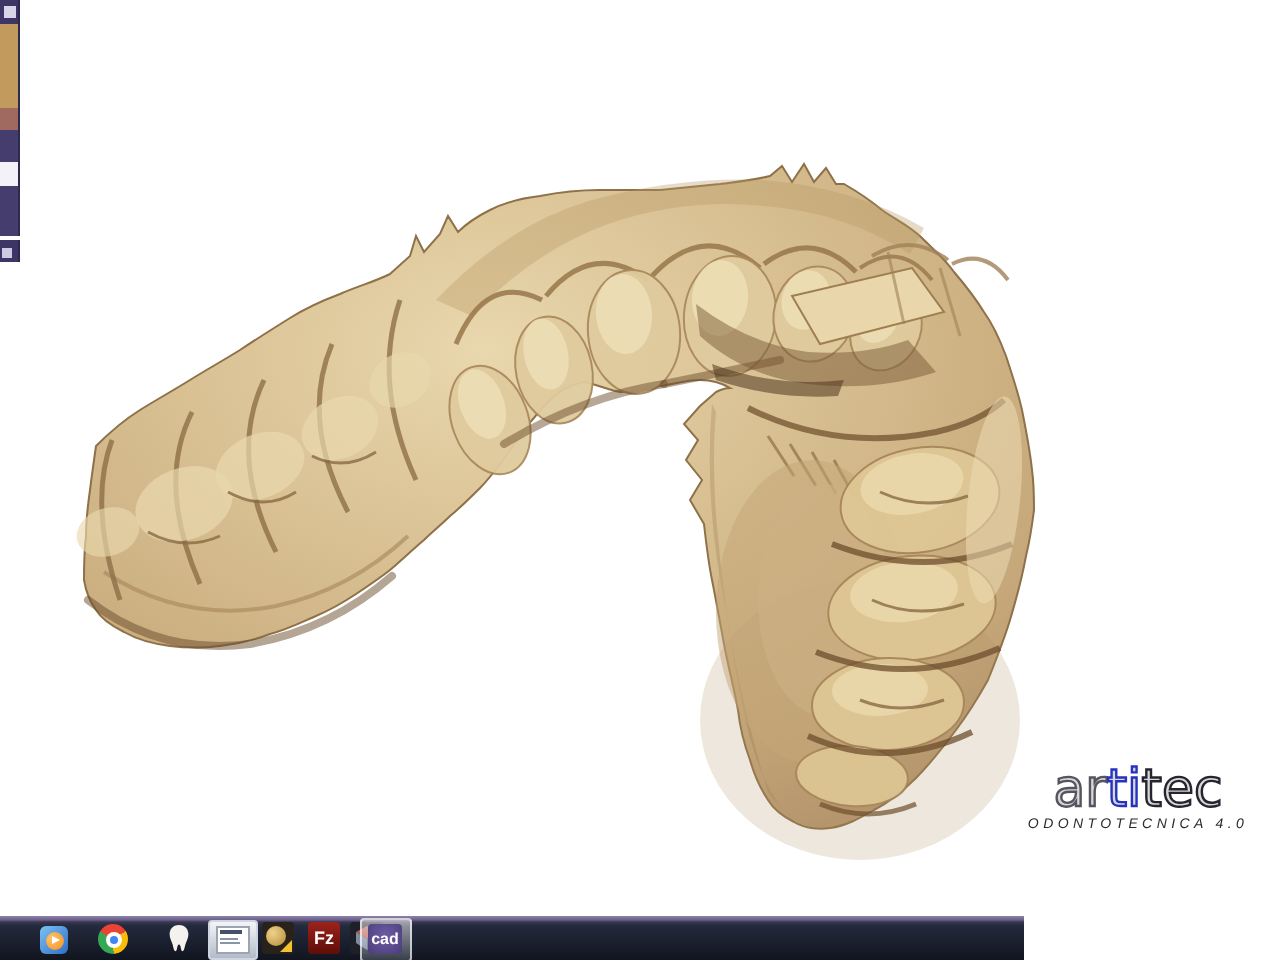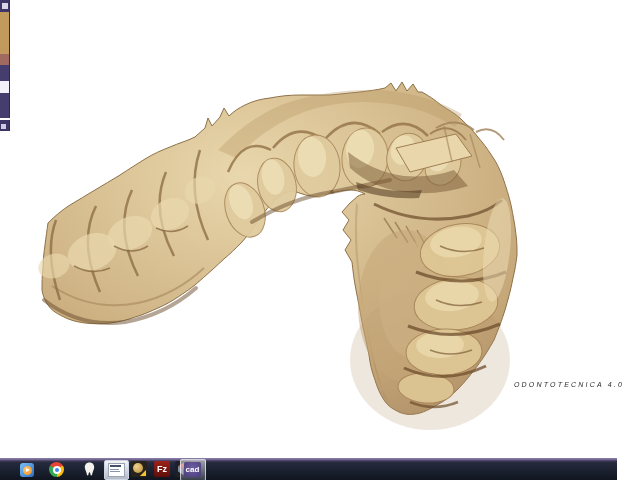--- a/index.html
+++ b/index.html
@@ -27,21 +27,21 @@
   .logo{position:absolute;right:8px;top:381px;width:126px;text-align:center;pointer-events:none;}
   .logo .word{font-size:26px;line-height:28px;letter-spacing:0px;font-family:"DejaVu Sans",sans-serif;}
   .logo .word span{color:rgba(37,37,47,0.18);}
   .logo .p1{-webkit-text-stroke:1.2px #55555f;}
   .logo .p2{-webkit-text-stroke:1.2px #2633c0;color:rgba(38,51,192,0.18);}
   .logo .p3{-webkit-text-stroke:1.2px #25252f;}
   .logo .sub{margin-top:0px;font-size:7px;letter-spacing:2.2px;color:#2b2b30;
              font-style:italic;white-space:nowrap;}
 
   
-  .taskbar{position:absolute;left:0;bottom:0;width:617px;height:22px;
+  .taskbar{position:absolute;left:0;bottom:0;width:512px;height:22px;
            background:linear-gradient(180deg,#8f84ac 0,#6a5e8a 2px,#3a3650 3px,#232a3c 5px,#10151f 100%);}
   .ic{position:absolute;}
 
   .ic-play{left:20px;top:5px;width:14px;height:14px;border-radius:3px;
            background:linear-gradient(135deg,#7ec2f2,#2d6cc8);}
   .ic-play .orb{position:absolute;left:2.5px;top:2.5px;width:9px;height:9px;border-radius:50%;
                 background:radial-gradient(circle at 35% 35%,#ffc56e,#ef8f1f);}
   .ic-play .tri{position:absolute;left:6px;top:5px;width:0;height:0;
                 border-left:4px solid #fff;border-top:2.5px solid transparent;border-bottom:2.5px solid transparent;}
 
@@ -204,20 +204,21 @@
     <div class="seg seg-rose"></div>
     <div class="seg seg-ind1"></div>
     <div class="seg seg-light"></div>
     <div class="seg seg-ind2"></div>
     <div class="seg seg-badge">
       <div class="badge"></div>
     </div>
   </div>
 
   <div class="logo">
+    <div class="word"><span class="p1">ar</span><span class="p2">ti</span><span class="p3">tec</span></div>
     <div class="sub">ODONTOTECNICA 4.0</div>
   </div>
 
   <div class="taskbar">
 
     <div class="ic ic-play">
       <div class="orb"></div>
       <div class="tri"></div>
     </div>
 

